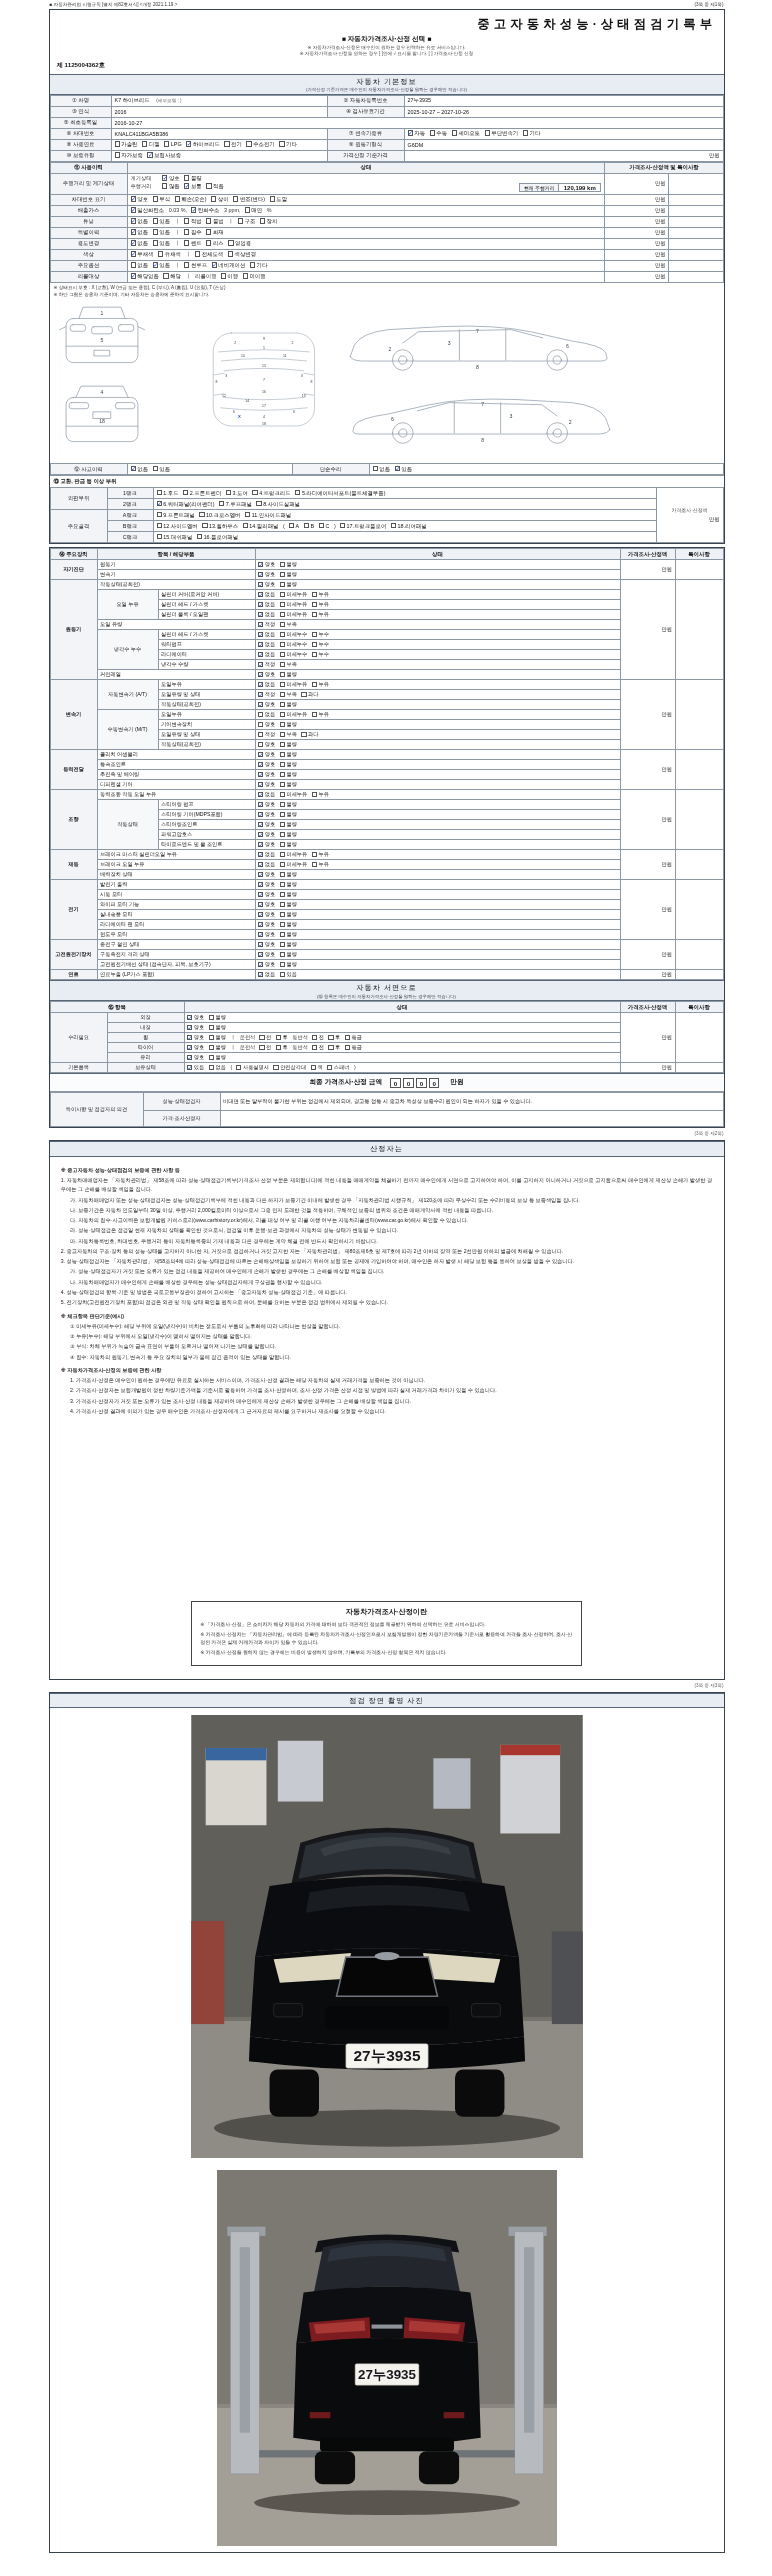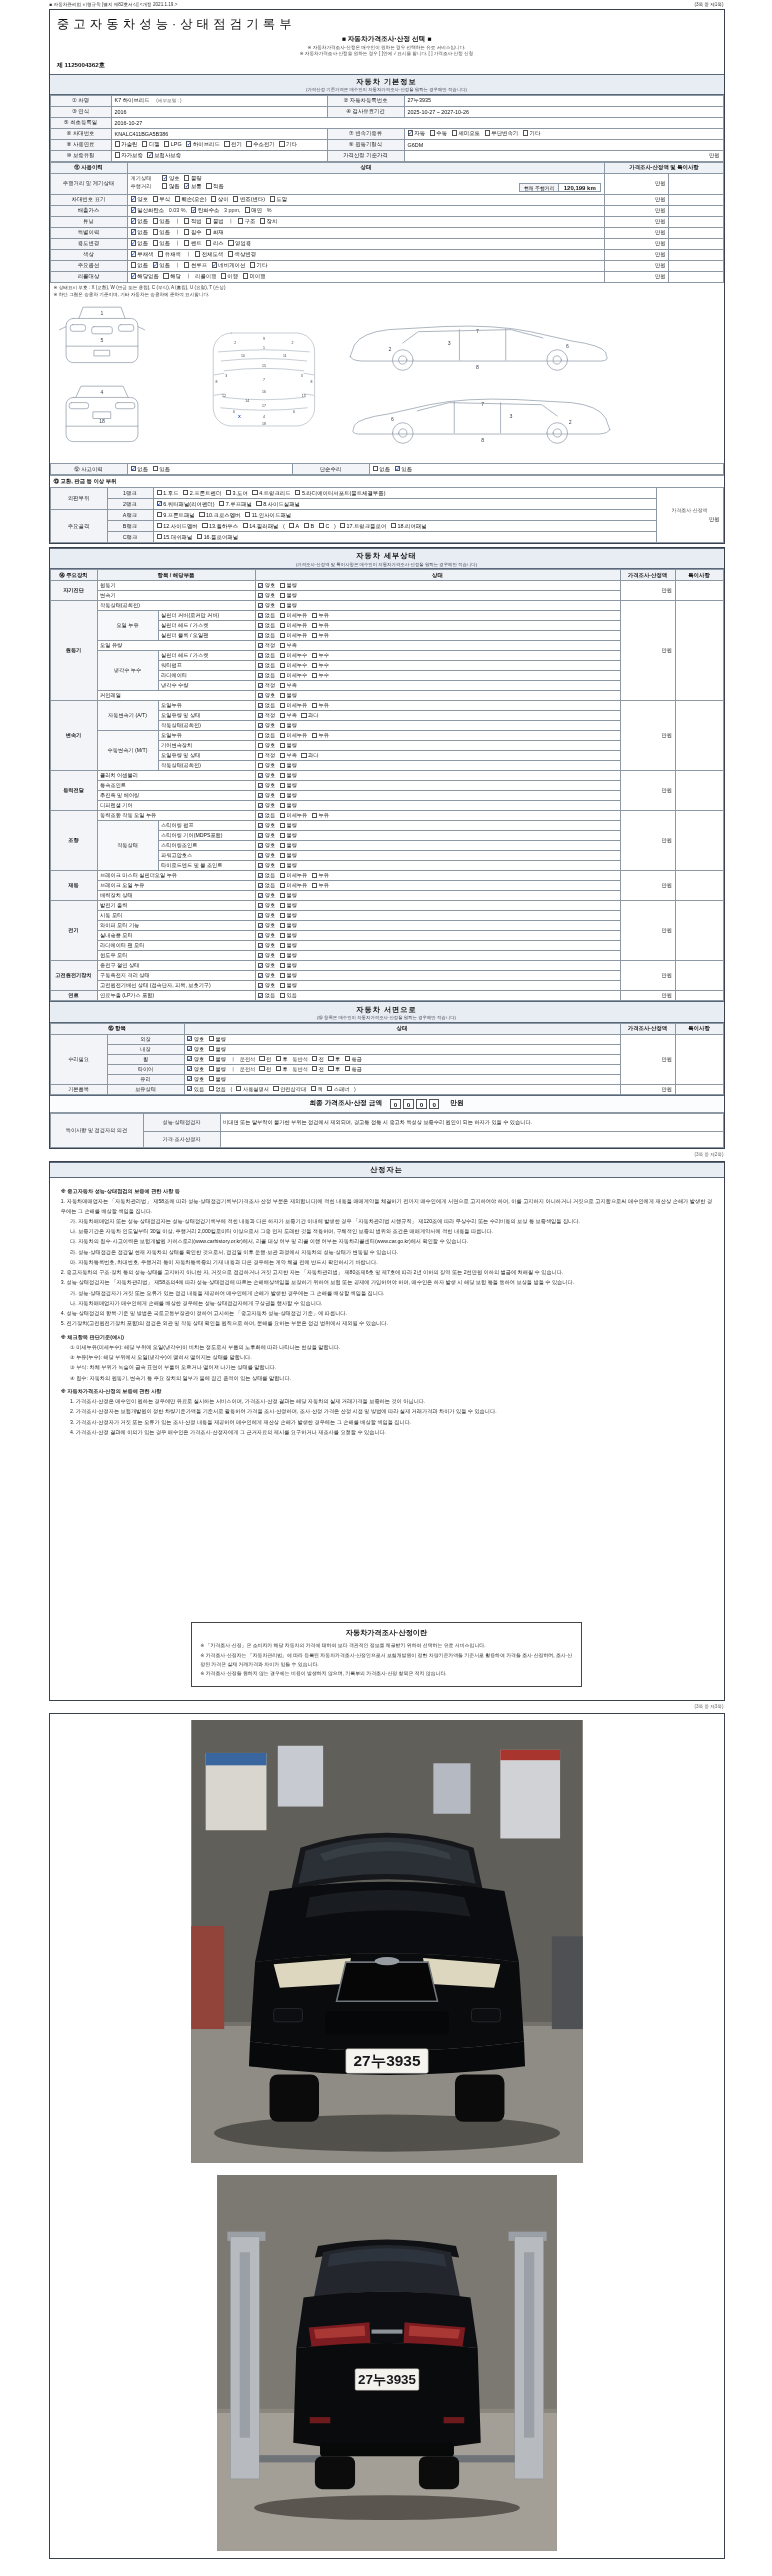--- a/index.html
+++ b/index.html
@@ -2,26 +2,26 @@
 <html style="--check: #1d4ed8; --fee: #1a47c4; --barbg: #e8edf3;font-size:8.2px"><head>
 <meta charset="utf-8">
 <style>
   *{box-sizing:border-box;margin:0;padding:0}
   body{width:773px;background:#ffffff;font-family:"Liberation Sans","DejaVu Sans",sans-serif;color:#111}
   .page{width:676px;margin:0 auto;padding:1px 0 15.5px}
   .topline{display:flex;justify-content:space-between;font-size:4.6px;color:#333;padding:1px 1px 1.5px}
   .sheet{border:1px solid #39424e;margin-bottom:3.1px;background:#fff}
   .pgmark{text-align:right;font-size:4.6px;color:#666;margin:0 1px 4.1px}
   .doc-head{padding:6.2px 7.2px 3.1px;position:relative}
-  .doc-title{text-align:left;font-size:12.4px;font-weight:normal;letter-spacing:4.1px}
+  .doc-title{text-align:right;font-size:12.4px;font-weight:bold;letter-spacing:4.1px}
   .doc-subtitle{text-align:center;font-size:6.7px;font-weight:bold;margin-top:2.6px}
   .doc-note{text-align:center;font-size:4.6px;color:#444;margin-top:1px}
   .doc-no{font-size:6.2px;font-weight:bold;margin-top:5.2px}
   .secbar{background:var(--barbg,#e8edf3);border-top:0.8px solid #5a6778;border-bottom:0.8px solid #5a6778;text-align:center;padding:2.1px 0 1.5px}
-  .secbar .sectitle{font-size:7.2px;font-weight:bold;letter-spacing:1px}
+  .secbar .sectitle{font-size:7.2px;font-weight:normal;letter-spacing:1px}
   .secbar .secnote{display:block;font-size:4.4px;font-weight:normal;color:#445;margin-top:0.5px}
   table.t{width:100%;border-collapse:collapse;table-layout:fixed}
   .t td,.t th{border:0.5px solid #8d98a5;font-size:5.4px;padding:1.5px 3.1px;vertical-align:middle;word-break:keep-all}
   .t th{background:#eef1f5;text-align:center;font-weight:bold}
   .t .lab{background:#f2f4f7;text-align:center;color:#222}
   .t .val{background:#fff;text-align:left}
   .t .pricecell{text-align:right;font-size:5.2px;color:#222}
   .t .notecell{background:#fff}
   .dt td{font-size:5.2px;padding:1px 2.6px}
   .gcell{background:#f2f4f7;text-align:center;font-weight:bold}
@@ -359,24 +359,20 @@
       </tr>
       <tr>
         <td class="lab">C랭크</td>
         <td class="val"><span class="opt"><span class="cb"></span><span class="opt-l">15.대쉬패널</span></span><span class="opt"><span class="cb"></span><span class="opt-l">16.플로어패널</span></span></td>
       </tr>
     </tbody>
       </table>
   </div>
 
   <div class="sheet">
-    <div class="secbar">
-      <span class="sectitle">자동차 세부상태</span>
-      <span class="secnote">(가격조사·산정액 및 특이사항은 매수인이 자동차가격조사·산정을 원하는 경우에만 적습니다)</span>
-    </div>
 
     <table class="t dt">
       <colgroup>
           <col style="width:47px">
           <col style="width:61px">
           <col style="width:97px">
           <col>
           <col style="width:55px">
           <col style="width:48px">
         </colgroup>
@@ -708,20 +704,23 @@
     <div class="pricing-box">
       <div class="pb-title">자동차가격조사·산정이란</div>
       <div class="pb-line">※ 「가격조사·산정」은 소비자가 해당 자동차의 가격에 대하여 보다 객관적인 정보를 제공받기 위하여 선택하는 유료 서비스입니다.</div>
       <div class="pb-line">※ 가격조사·산정자는 「자동차관리법」에 따라 등록된 자동차가격조사·산정인으로서 보험개발원이 정한 차량기준가액을 기준서로 활용하여 가격을 조사·산정하며, 조사·산정된 가격은 실제 거래가격과 차이가 있을 수 있습니다.</div>
       <div class="pb-line">※ 가격조사·산정을 원하지 않는 경우에는 비용이 발생하지 않으며, 기록부의 가격조사·산정 항목은 적지 않습니다.</div>
     </div>
   </div>
   <div class="pgmark">(3쪽 중 제3쪽)</div>
 
   <div class="sheet">
+    <div class="secbar">
+      <span class="sectitle">점검 장면 촬영 사진</span>
+    </div>
 
     <div class="photo-wrap">
       <svg width="392" height="443" viewBox="0 0 760 860">
         <rect x="0" y="0" width="760" height="860" fill="#615f5a"></rect>
         <rect x="0" y="592" width="760" height="268" fill="#8f8c85"></rect>
         <rect x="0" y="586" width="760" height="8" fill="#74716b"></rect>
         <rect x="28" y="64" width="118" height="150" fill="#d8d6cf"></rect>
         <rect x="28" y="64" width="118" height="24" fill="#3a66a0"></rect>
         <rect x="168" y="50" width="88" height="118" fill="#c7cad1"></rect>
         <rect x="470" y="84" width="72" height="98" fill="#b5bac2"></rect>

